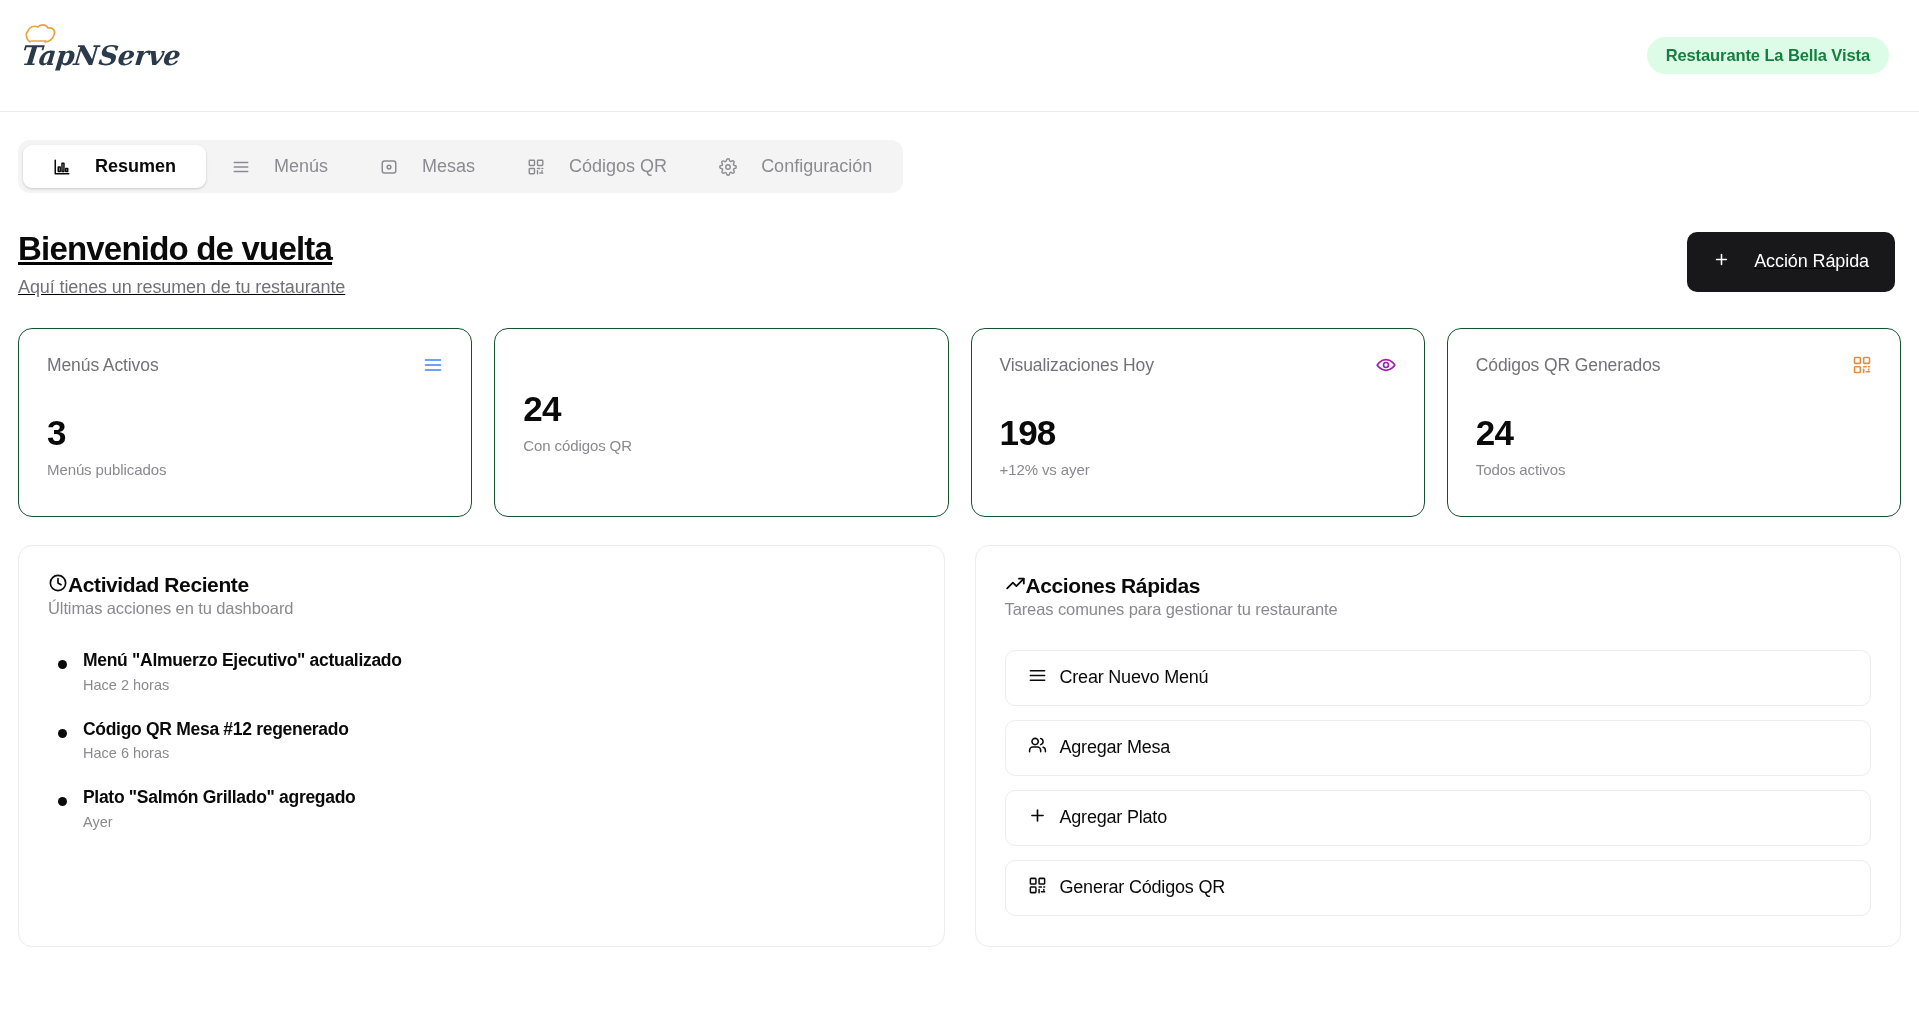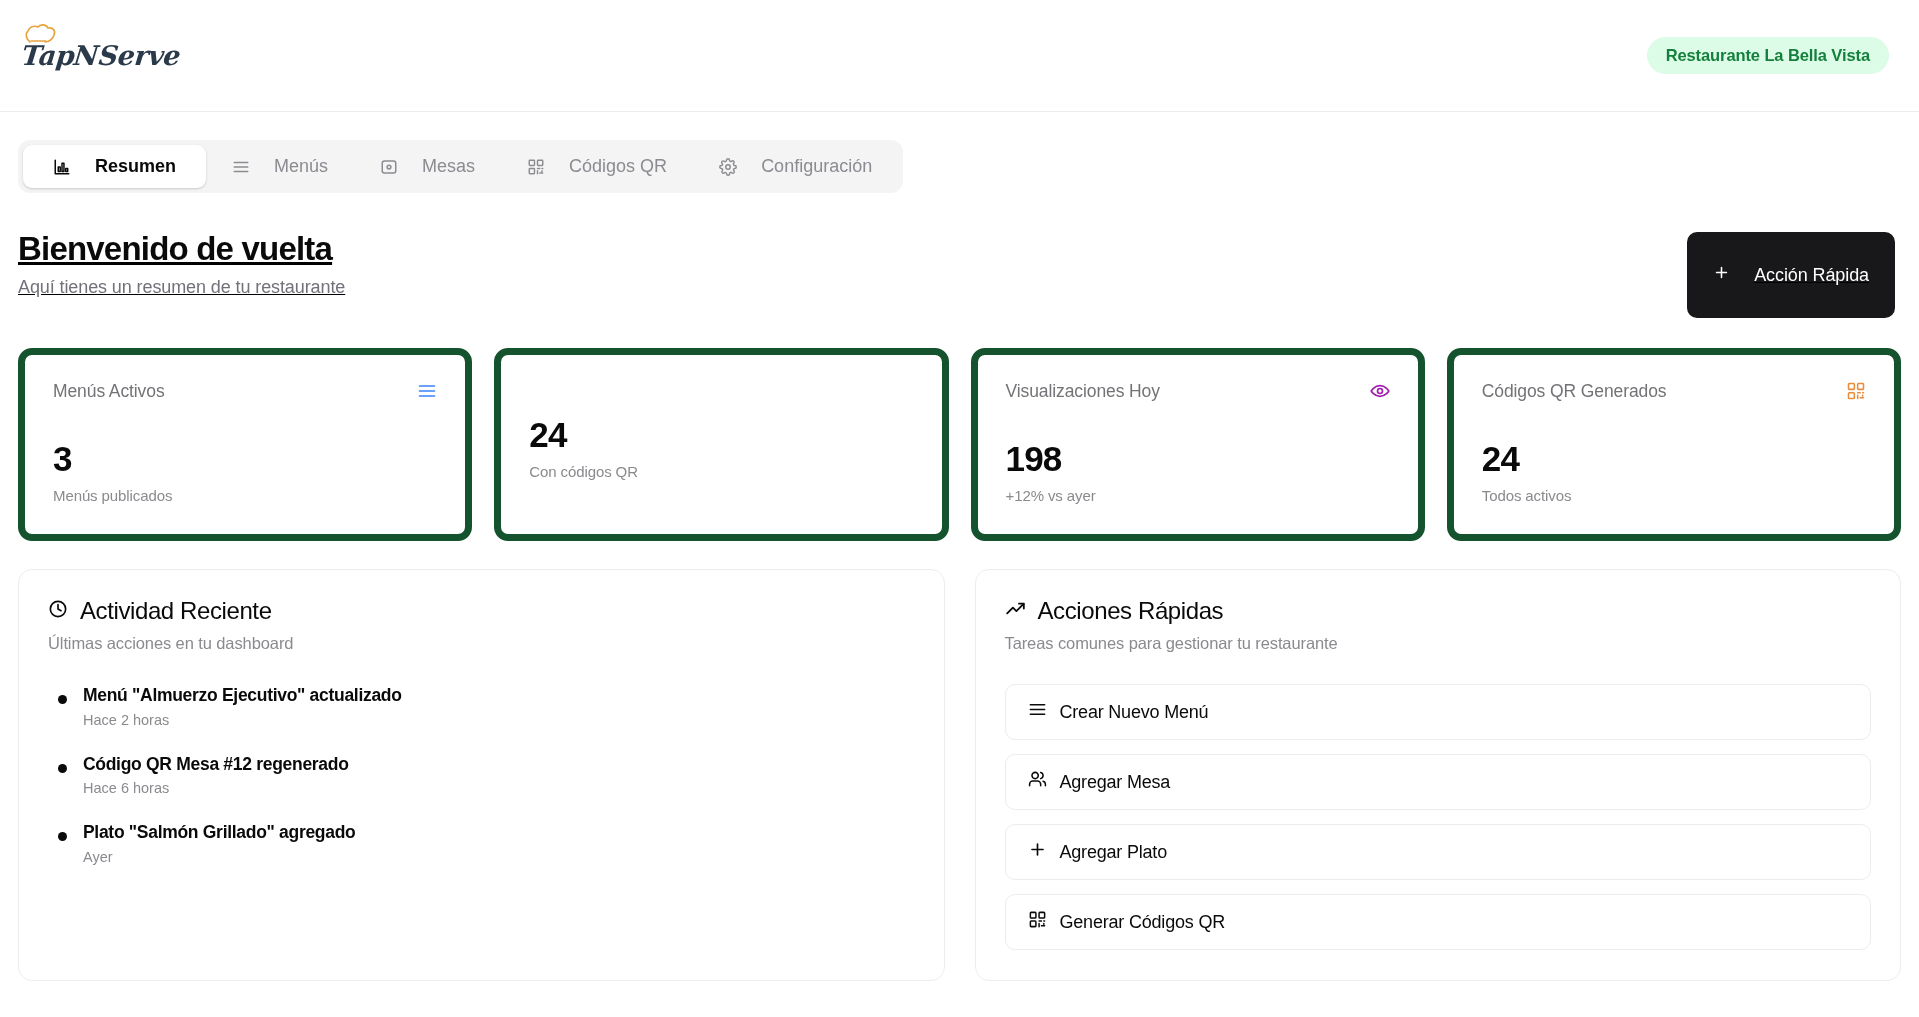--- a/index.html
+++ b/index.html
@@ -98,45 +98,45 @@
     line-height: 1.15;
   }
   .page-sub {
     font-size: 18px;
     color: #71717a;
     margin-top: 9px;
     letter-spacing: -0.1px;
   }
   .btn-dark {
     display: inline-flex;
-    align-items: center;
+    align-items: flex-start;
     gap: 24px;
     background: #18181b;
     color: #ffffff;
     border: none;
     border-radius: 10px;
-    padding: 32px 26px;
+    padding: 19px 26px;
     font-size: 18px;
     font-weight: 400;
     cursor: pointer;
     font-family: inherit;
     margin-top: 2px;
     letter-spacing: -0.1px;
   }
 
   
   .stats {
     display: grid;
     grid-template-columns: repeat(4, 1fr);
     gap: 22px;
     padding: 30px 18px 0 18px;
   }
   .stat-card {
     background: #ffffff;
-    border: 7px solid #14532d;
+    border: 1px solid #14532d;
     border-radius: 14px;
     padding: 26px 28px 30px 28px;
     min-height: 189px;
     display: flex;
     flex-direction: column;
   }
   .stat-top {
     display: flex;
     align-items: flex-start;
     justify-content: space-between;
@@ -170,30 +170,29 @@
   }
   .panel {
     background: #ffffff;
     border: 1px solid #ededed;
     border-radius: 14px;
     padding: 27px 29px 30px 29px;
   }
   .panel-title {
     display: flex;
     align-items: center;
-    gap: 12px;
-    font-size: 24px;
-    font-weight: 400;
+    font-size: 21px;
+    font-weight: 700;
     color: #0a0a0a;
     letter-spacing: -0.4px;
   }
   .panel-sub {
     font-size: 16.5px;
     color: #8a8a8f;
-    margin-top: 9px;
+    margin-top: 1px;
     letter-spacing: -0.1px;
   }
 
   .activity-list { margin-top: 31px; }
   .activity-item {
     display: flex;
     align-items: flex-start;
     gap: 16px;
     padding: 0 0 25px 10px;
   }

